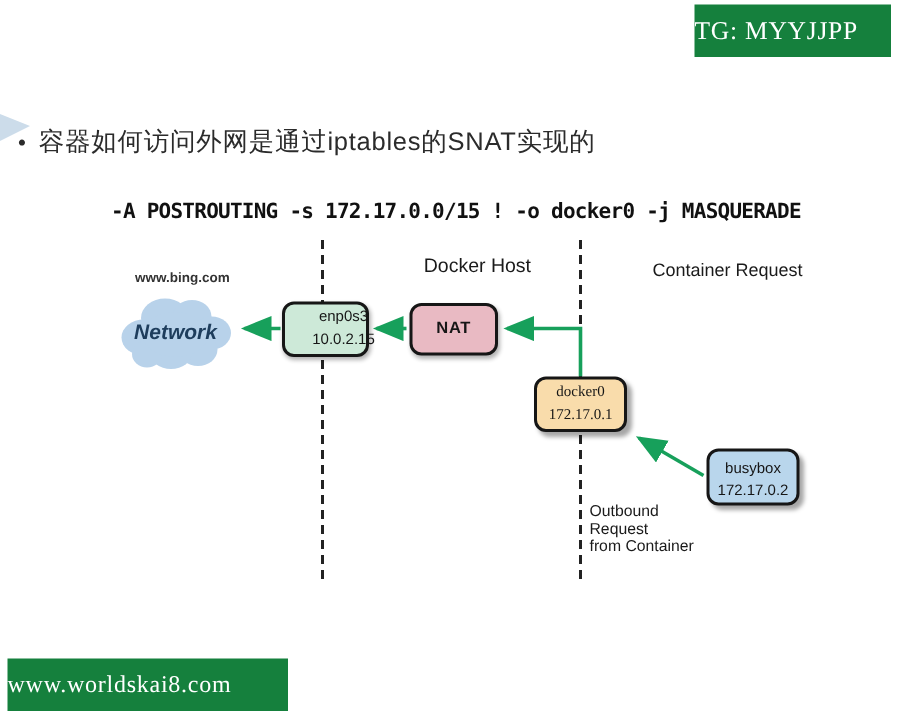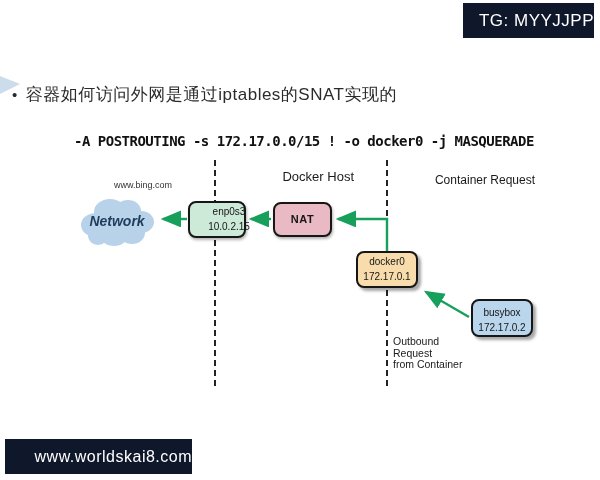--- a/index.html
+++ b/index.html
@@ -9,27 +9,27 @@
     width: 600px; height: 480px;
     background: #ffffff;
     font-family: "Liberation Sans", sans-serif;
     color: #1a1a1a;
     overflow: hidden;
   }
   .abs { position: absolute; }
 
   
   .wm-box {
-    background: #0f172a;
+    background: #15803d;
     color: #ffffff;
-    display: flex; align-items: center; justify-content: flex-end;
-    font-size: 17px; letter-spacing: 0.5px;
+    display: flex; align-items: center; justify-content: flex-start;
+    font-size: 17px; letter-spacing: 0.5px; font-family: Liberation Serif, serif;
   }
   #tg-box { left: 463px; top: 3px; width: 131px; height: 35px; }
-  #site-box { left: 5px; top: 439px; width: 187px; height: 35px; font-size: 16px; padding-left: 48px; }
+  #site-box { left: 5px; top: 439px; width: 187px; height: 35px; font-size: 16px; }
 
   
   #corner-shape {
     left: 0; top: 76px;
     width: 0; height: 0;
     border-left: 20px solid #ccdcea;
     border-top: 8px solid transparent;
     border-bottom: 10px solid transparent;
   }
 
@@ -52,41 +52,41 @@
   }
   #dash-left  { left: 214px; }
   #dash-right { left: 386px; }
 
   
   .section-label { font-size: 13px; color: #1a1a1a; text-align: right; white-space: nowrap; }
   #label-docker-host { left: 262px; top: 169px; width: 92px; }
   #label-container-network { left: 420px; top: 173px; width: 115px; font-size: 12px; }
 
   
-  #bing-caption { left: 90px; top: 180px; font-size: 9px; font-weight: normal; color: #333; margin-left: 24px; }
+  #bing-caption { left: 90px; top: 180px; font-size: 9px; font-weight: bold; color: #333; }
   #cloud-wrap { left: 76px; top: 193px; width: 82px; height: 55px; }
   #cloud-wrap svg { position: absolute; left: 0; top: 0; }
   #cloud-label {
     position: absolute; left: 0; top: 0; width: 100%; height: 100%;
     display: flex; align-items: center; justify-content: center;
     font-size: 14px; font-weight: 600; color: #1e3d5c; font-style: italic;
   }
 
   
   .node {
     border: 2px solid #161616;
     border-radius: 8px;
     display: flex; flex-direction: column;
     align-items: center; justify-content: center;
     font-size: 10px; line-height: 1.45; color: #161616;
     text-align: center;
   }
   #node-enp0s3  { left: 188px; top: 201px; width: 58px; height: 37px; background: #cde9d8; box-shadow: 1px 2px 3px rgba(0,0,0,0.3); padding-left: 24px; }
   #node-nat     { left: 273px; top: 202px; width: 59px; height: 35px; background: #e9bac3; box-shadow: 1px 2px 3px rgba(0,0,0,0.3); font-size: 11px; font-weight: bold; letter-spacing: 0.5px; }
-  #node-docker0 { left: 356px; top: 251px; width: 62px; height: 37px; background: #f9dcab; box-shadow: 3px 3px 3px rgba(0,0,0,0.35); }
+  #node-docker0 { left: 356px; top: 251px; width: 62px; height: 37px; background: #f9dcab; box-shadow: 3px 3px 3px rgba(0,0,0,0.35); font-family: Liberation Serif, serif; }
   #node-busybox { left: 471px; top: 299px; width: 62px; height: 38px; background: #b9d6ec; box-shadow: 3px 3px 3px rgba(0,0,0,0.35); justify-content: flex-end; }
 
   
   #outbound-note {
     left: 393px; top: 336px; width: 90px;
     font-size: 10.5px; line-height: 11.5px; text-align: left; color: #1a1a1a;
   }
 
   #arrow-layer { left: 0; top: 0; width: 600px; height: 480px; pointer-events: none; }
 </style>

